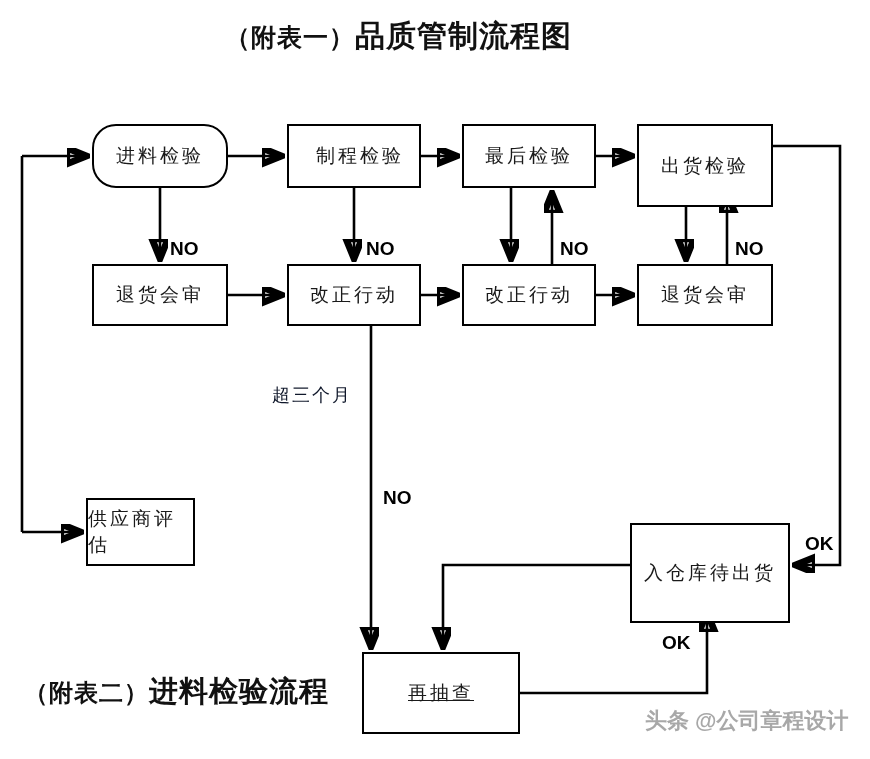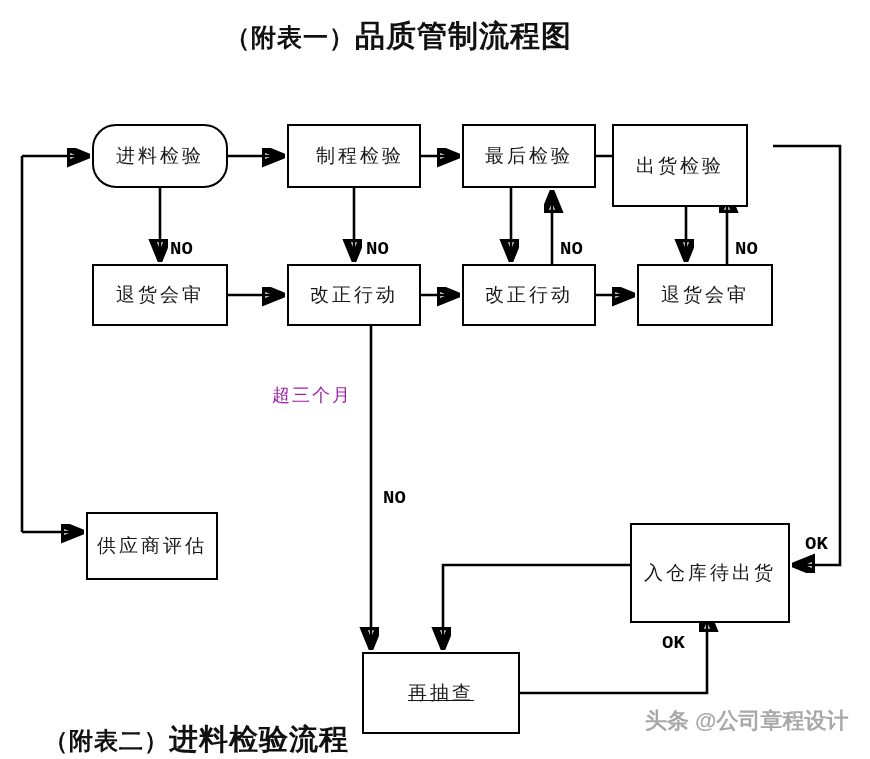--- a/index.html
+++ b/index.html
@@ -10,40 +10,40 @@
   }
   #stage{position:relative;width:870px;height:759px;background:#fff;}
 
   .title{
     position:absolute;white-space:nowrap;
     font-family:"Liberation Sans","DejaVu Sans",sans-serif;
     font-weight:bold;color:#111;
   }
   #title-main{left:225px;top:16px;font-size:30px;letter-spacing:1px;}
   #title-main .paren{font-size:25px;font-weight:bold;font-family:"Liberation Serif","DejaVu Serif",serif;}
-  #title-sub{left:44px;top:672px;font-size:29px;letter-spacing:1px;margin-top:48px;}
+  #title-sub{left:24px;top:672px;font-size:29px;letter-spacing:1px;}
   #title-sub .paren{font-size:24px;font-weight:bold;font-family:"Liberation Serif","DejaVu Serif",serif;}
 
   .node{
     position:absolute;box-sizing:border-box;
     border:2.5px solid #000;background:#fff;
     display:flex;align-items:center;justify-content:center;
     font-family:"Liberation Serif","DejaVu Serif",serif;
     font-size:19px;letter-spacing:3px;color:#1a1a1a;
     z-index:6;
   }
 
   .lbl{
     position:absolute;z-index:8;
-    font-family:Liberation Mono, monospace;
+    font-family:Liberation Sans, sans-serif;
     font-size:19px;font-weight:bold;color:#000;white-space:nowrap;
   }
   .lbl.cjk{
     font-family:"Liberation Serif","DejaVu Serif",serif;
-    font-weight:normal;font-size:18px;letter-spacing:2px;color:#a21caf;
+    font-weight:normal;font-size:18px;letter-spacing:2px;color:#0f172a;
   }
 
   svg#wires{position:absolute;left:0;top:0;width:870px;height:759px;z-index:3;}
   svg#wires line, svg#wires polyline, svg#wires path{
     stroke:#000;stroke-width:2.6;fill:none;
   }
 
   .watermark{
     position:absolute;left:645px;top:706px;
     font-family:"Liberation Sans","DejaVu Sans",sans-serif;
@@ -105,36 +105,36 @@
   <div id="node-layer">
       <div class="node" style="left: 92px; top: 124px; width: 136px; height: 64px; border-radius: 24px;">
         <span>进料检验</span>
       </div>
       <div class="node" style="left: 287px; top: 124px; width: 134px; height: 64px; padding-left: 12px;">
         <span>制程检验</span>
       </div>
       <div class="node" style="left: 462px; top: 124px; width: 134px; height: 64px;">
         <span>最后检验</span>
       </div>
-      <div class="node" style="left: 612px; top: 124px; width: 136px; height: 83px; align-items: center;">
+      <div class="node" style="left: 637px; top: 124px; width: 136px; height: 83px; align-items: center;">
         <span>出货检验</span>
       </div>
       <div class="node" style="left: 92px; top: 264px; width: 136px; height: 62px;">
         <span>退货会审</span>
       </div>
       <div class="node" style="left: 287px; top: 264px; width: 134px; height: 62px;">
         <span>改正行动</span>
       </div>
       <div class="node" style="left: 462px; top: 264px; width: 134px; height: 62px;">
         <span>改正行动</span>
       </div>
       <div class="node" style="left: 637px; top: 264px; width: 136px; height: 62px;">
         <span>退货会审</span>
       </div>
-      <div class="node" style="left: 86px; top: 498px; width: 132px; height: 68px; margin-top: 14px;">
+      <div class="node" style="left: 86px; top: 498px; width: 109px; height: 68px;">
         <span>供应商评估</span>
       </div>
       <div class="node" style="left: 630px; top: 523px; width: 160px; height: 100px;">
         <span>入仓库待出货</span>
       </div>
       <div class="node" style="left: 362px; top: 652px; width: 158px; height: 82px; text-decoration: underline;">
         <span>再抽查</span>
       </div>
     </div>
 

